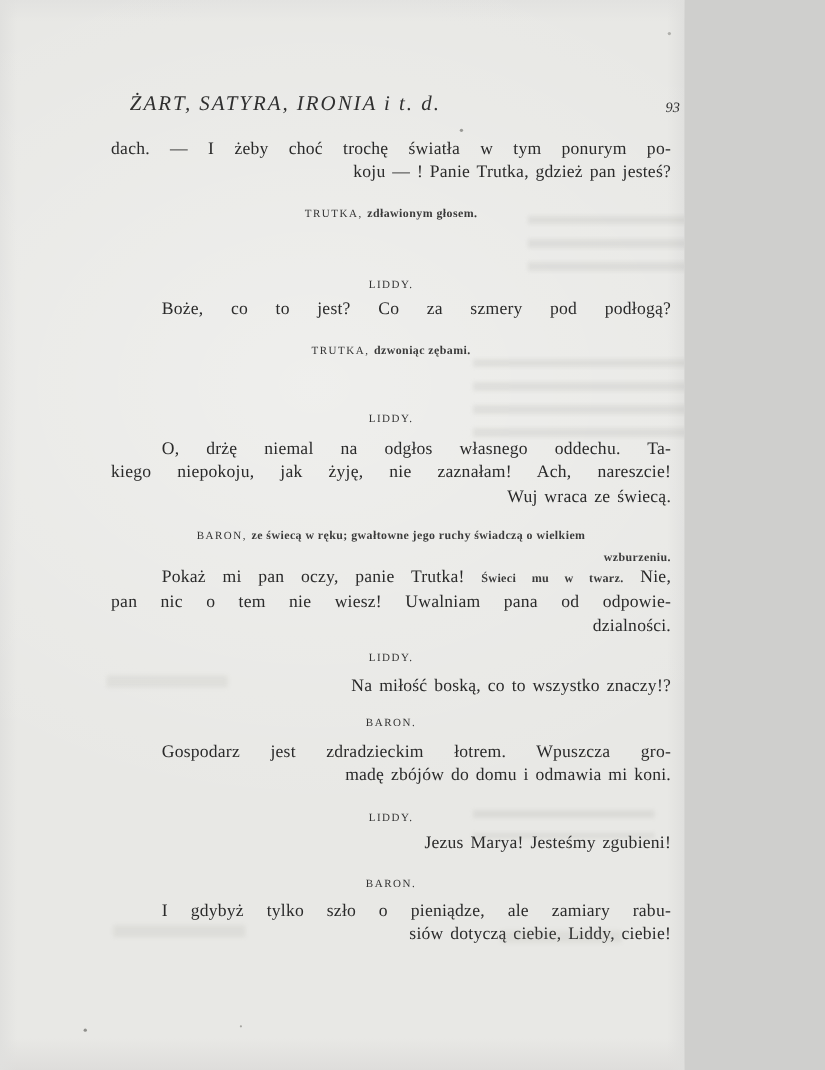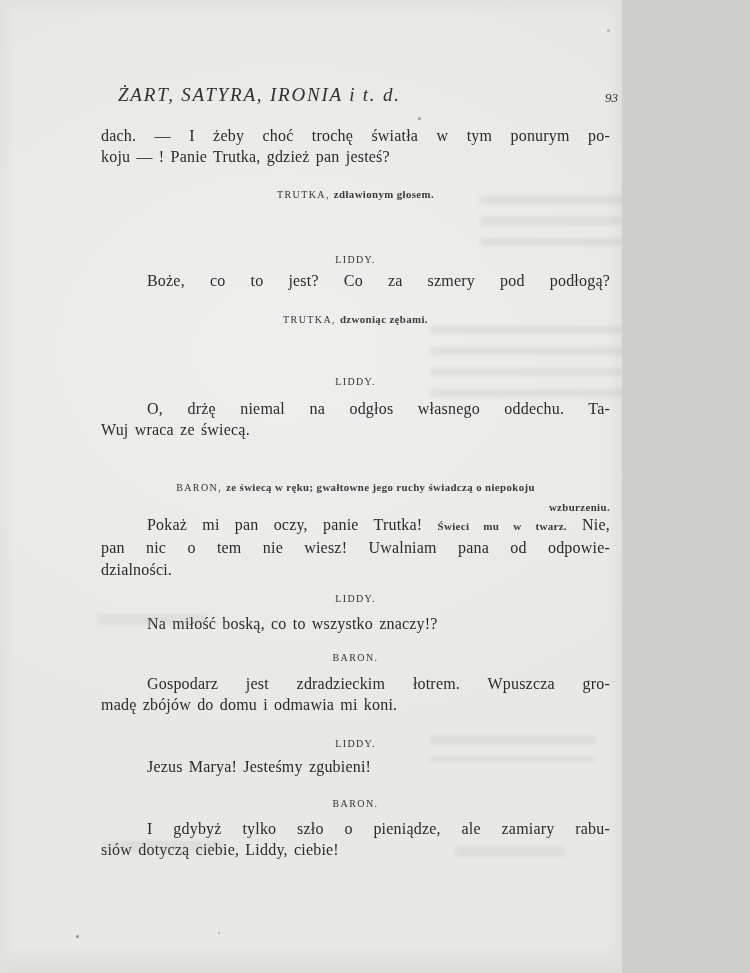--- a/index.html
+++ b/index.html
@@ -11,21 +11,21 @@
       linear-gradient(90deg, #e0e0de 0, rgba(0,0,0,0) 2.5%, rgba(0,0,0,0) 97.5%, #dfdfdd 100%),
       linear-gradient(180deg, #e2e2e0 0, rgba(0,0,0,0) 2%, rgba(0,0,0,0) 97%, #dedddb 100%),
       #e8e8e5;
   }
   .hdr-title { position:absolute; left:118px; top:84px; font-style:italic;
     font-size:19px; letter-spacing:1.8px; color:#303030; white-space:nowrap; }
   .hdr-page  { position:absolute; left:605px; top:90px; font-style:italic;
     font-size:13px; color:#303030; }
 
   .para { position:absolute; left:101px; width:509px; }
-  .line { font-size:16px; line-height:21.4px; word-spacing:2px; letter-spacing:0.2px; white-space:normal; }
+  .line { font-size:16px; line-height:21.4px; word-spacing:2px; letter-spacing:0.2px; white-space:normal;text-align:right; }
   .j    { text-align:justify; text-align-last:justify; text-justify:inter-word; }
   .ind  { text-indent:46px; }
 
   .head  { position:absolute; left:101px; width:509px; text-align:center; line-height:18.5px; }
   .hname { font-size:10px; letter-spacing:1.4px; color:#333; }
   .hdir  { font-size:10.8px; font-weight:bold; letter-spacing:0.4px; color:#3a3a3a;text-align:right; }
   .inline-dir { font-size:11px; font-weight:bold; letter-spacing:0.3px; color:#3a3a3a; }
 
   
   .smudge { position:absolute; filter:blur(2px); opacity:0.55;
@@ -67,26 +67,27 @@
     <span class="hdir">dzwoniąc zębami.</span>
   </div>
 
 
   <div class="head" style="top:371px">
     <span class="hname">LIDDY.</span>
   </div>
 
   <div class="para" style="top:398px">
     <div class="line ind j">O, drżę niemal na odgłos własnego oddechu.  Ta-</div>
+    <div class="line j">kiego niepokoju, jak żyję, nie zaznałam!  Ach, nareszcie!</div>
     <div class="line">Wuj wraca ze świecą.</div>
   </div>
 
   <div class="head" style="top:477px">
     <span class="hname">BARON,</span>
-    <span class="hdir">ze świecą w ręku; gwałtowne jego ruchy świadczą o niepokoju</span>
+    <span class="hdir">ze świecą w ręku; gwałtowne jego ruchy świadczą o wielkiem</span>
     <div class="hdir">wzburzeniu.</div>
   </div>
 
   <div class="para" style="top:514px">
     <div class="line ind j">
       <span>Pokaż mi pan oczy, panie Trutka!</span>
       <span class="inline-dir">Świeci mu w twarz.</span>
       <span>Nie,</span>
     </div>
     <div class="line j">pan nic o tem nie wiesz!  Uwalniam pana od odpowie-</div>

